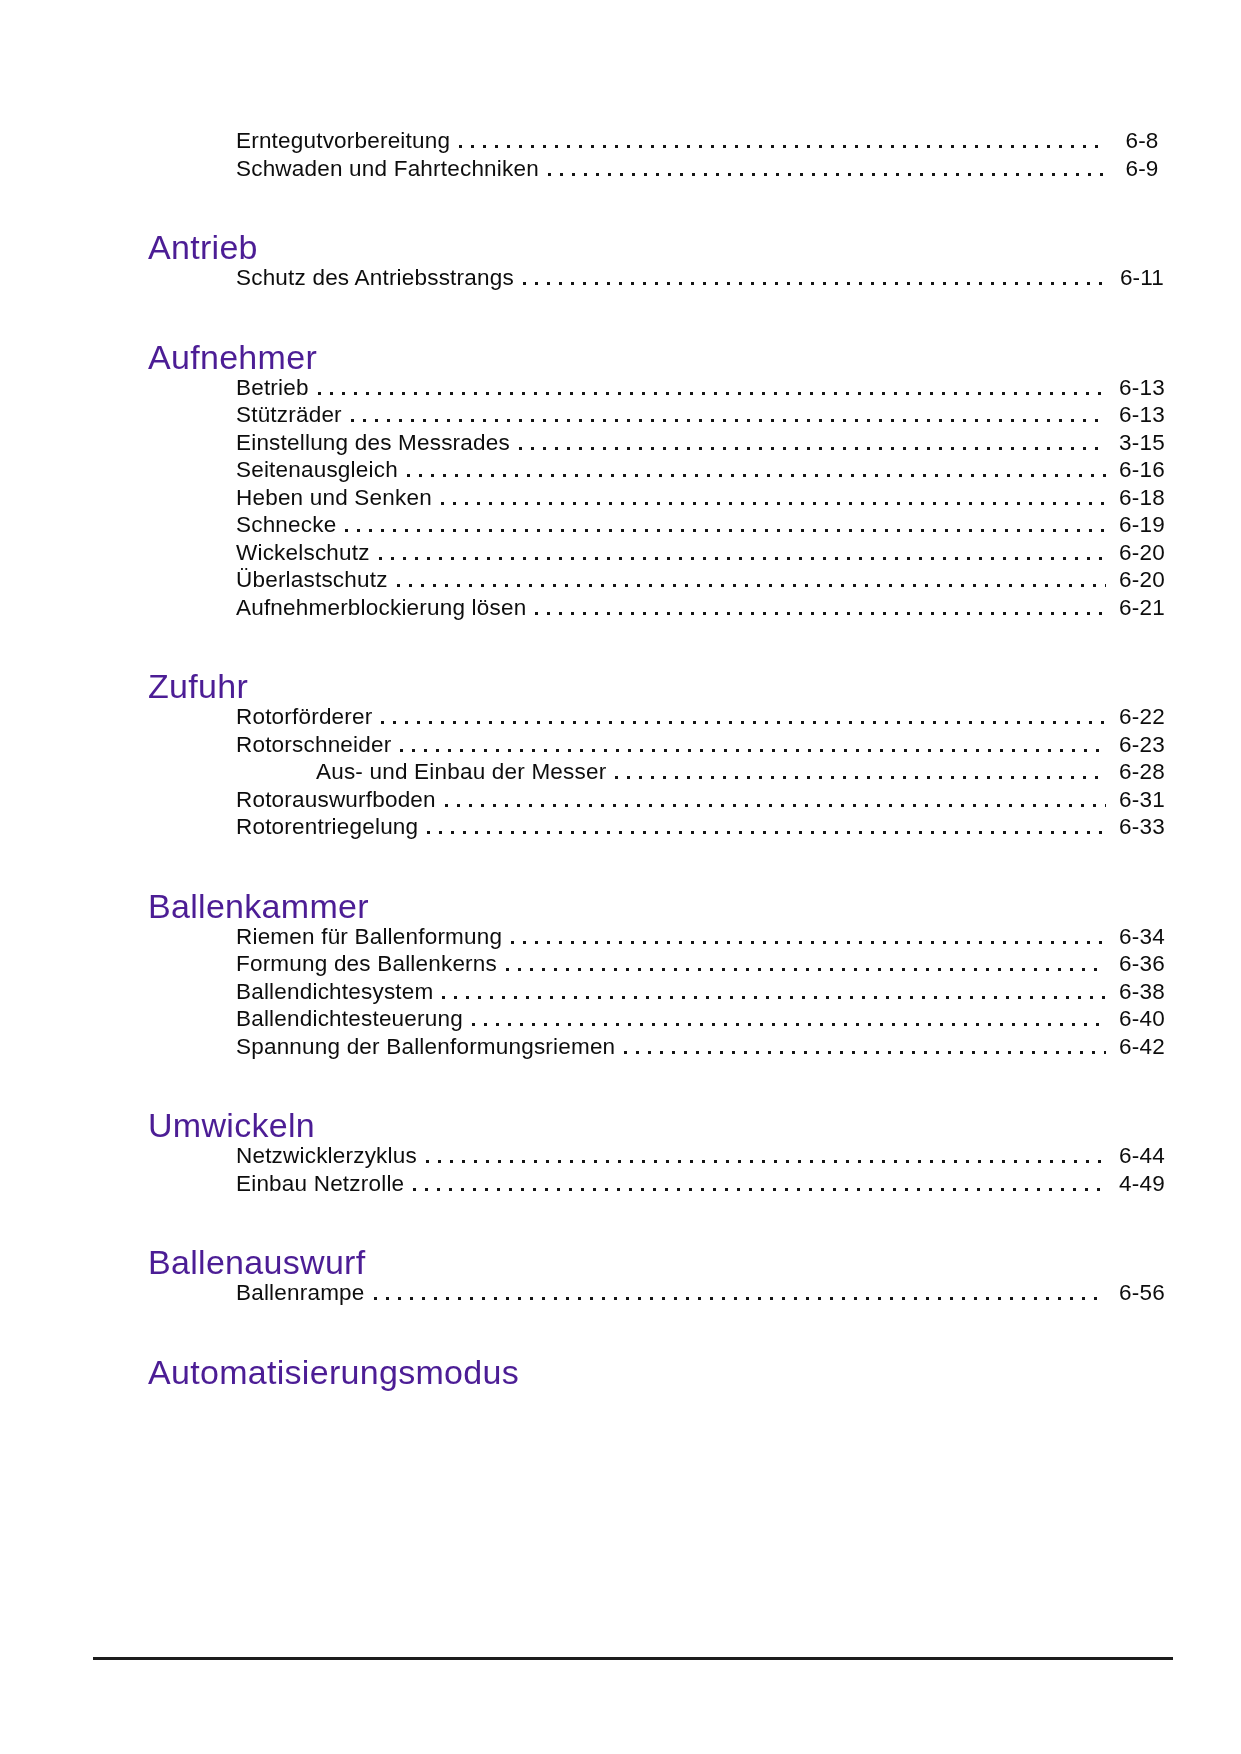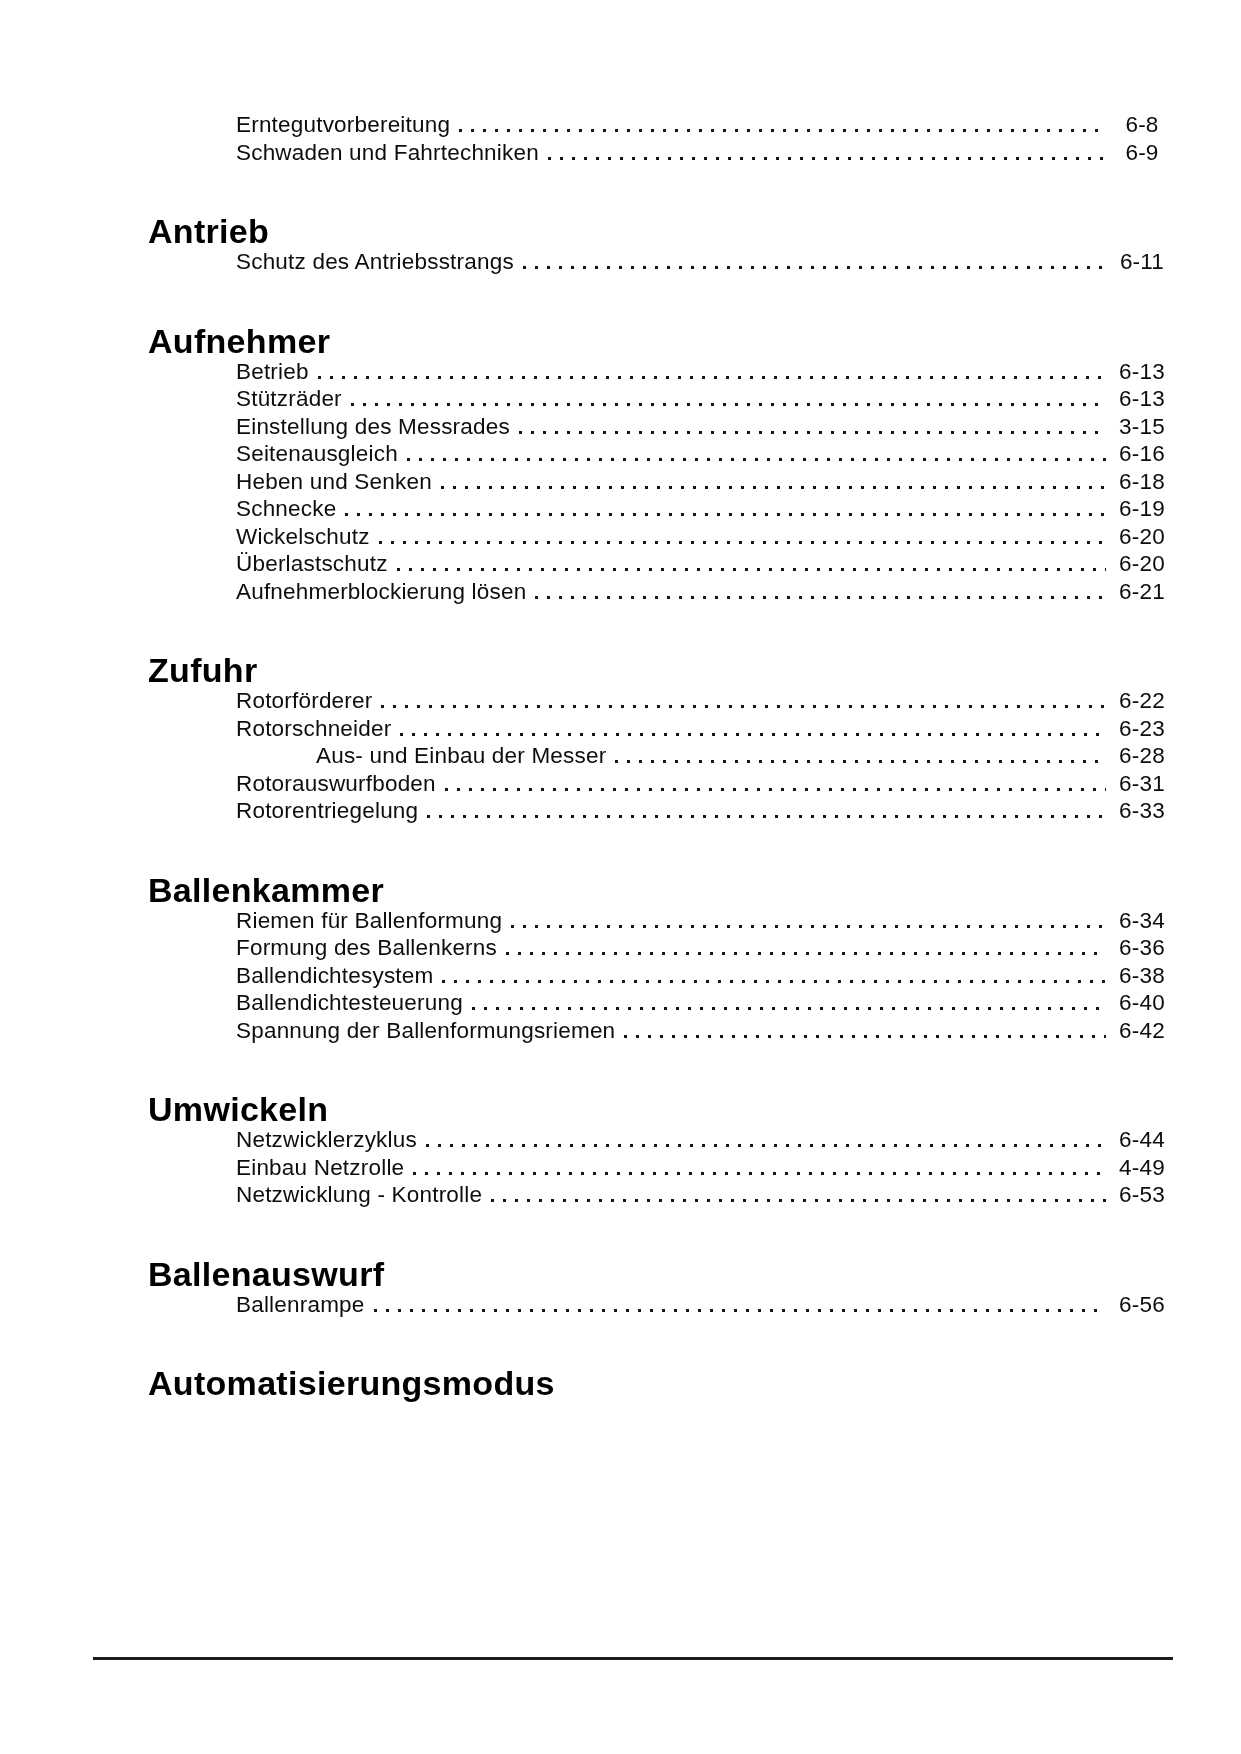--- a/index.html
+++ b/index.html
@@ -12,27 +12,27 @@
     color: #0d0d0d;
     overflow: hidden;
   }
   .content {
     position: absolute;
     left: 148px;
     top: 112px;
     width: 1020px;
   }
   .section { margin-top: 46px; }
-  .section.no-heading { margin-top: 0; }
+  .section.no-heading { margin-top: 16px; }
   .section-heading {
-    font-weight: 700;
+    font-weight: 400;
     font-size: 34px;
     line-height: 36px;
     letter-spacing: 0.3px;
-    color: #000000;
+    color: #4c1d95;
   }
   .toc-row {
     display: flex;
     align-items: baseline;
     height: 27.5px;
     font-size: 22.5px;
     letter-spacing: 0.2px;
     padding-left: 88px;
   }
   .toc-row.indent-1 { padding-left: 168px; }
@@ -205,25 +205,20 @@
         <div class="toc-row">
           <span class="toc-label">Netzwicklerzyklus</span>
           <span class="dots"></span>
           <span class="pagenum">6-44</span>
         </div>
         <div class="toc-row">
           <span class="toc-label">Einbau Netzrolle</span>
           <span class="dots"></span>
           <span class="pagenum">4-49</span>
         </div>
-        <div class="toc-row">
-          <span class="toc-label">Netzwicklung - Kontrolle</span>
-          <span class="dots"></span>
-          <span class="pagenum">6-53</span>
-        </div>
       </div>
     </div>
     <div class="section">
       <div class="section-heading">Ballenauswurf</div>
       <div class="entries">
         <div class="toc-row">
           <span class="toc-label">Ballenrampe</span>
           <span class="dots"></span>
           <span class="pagenum">6-56</span>
         </div>

